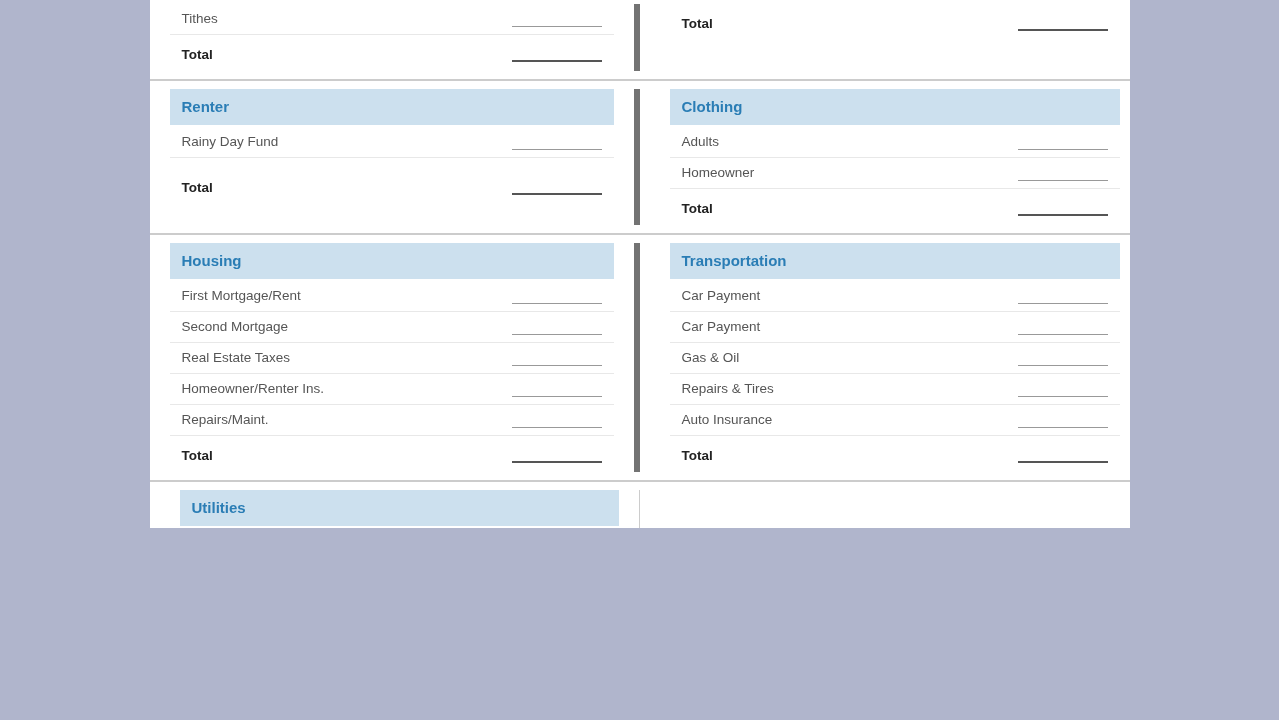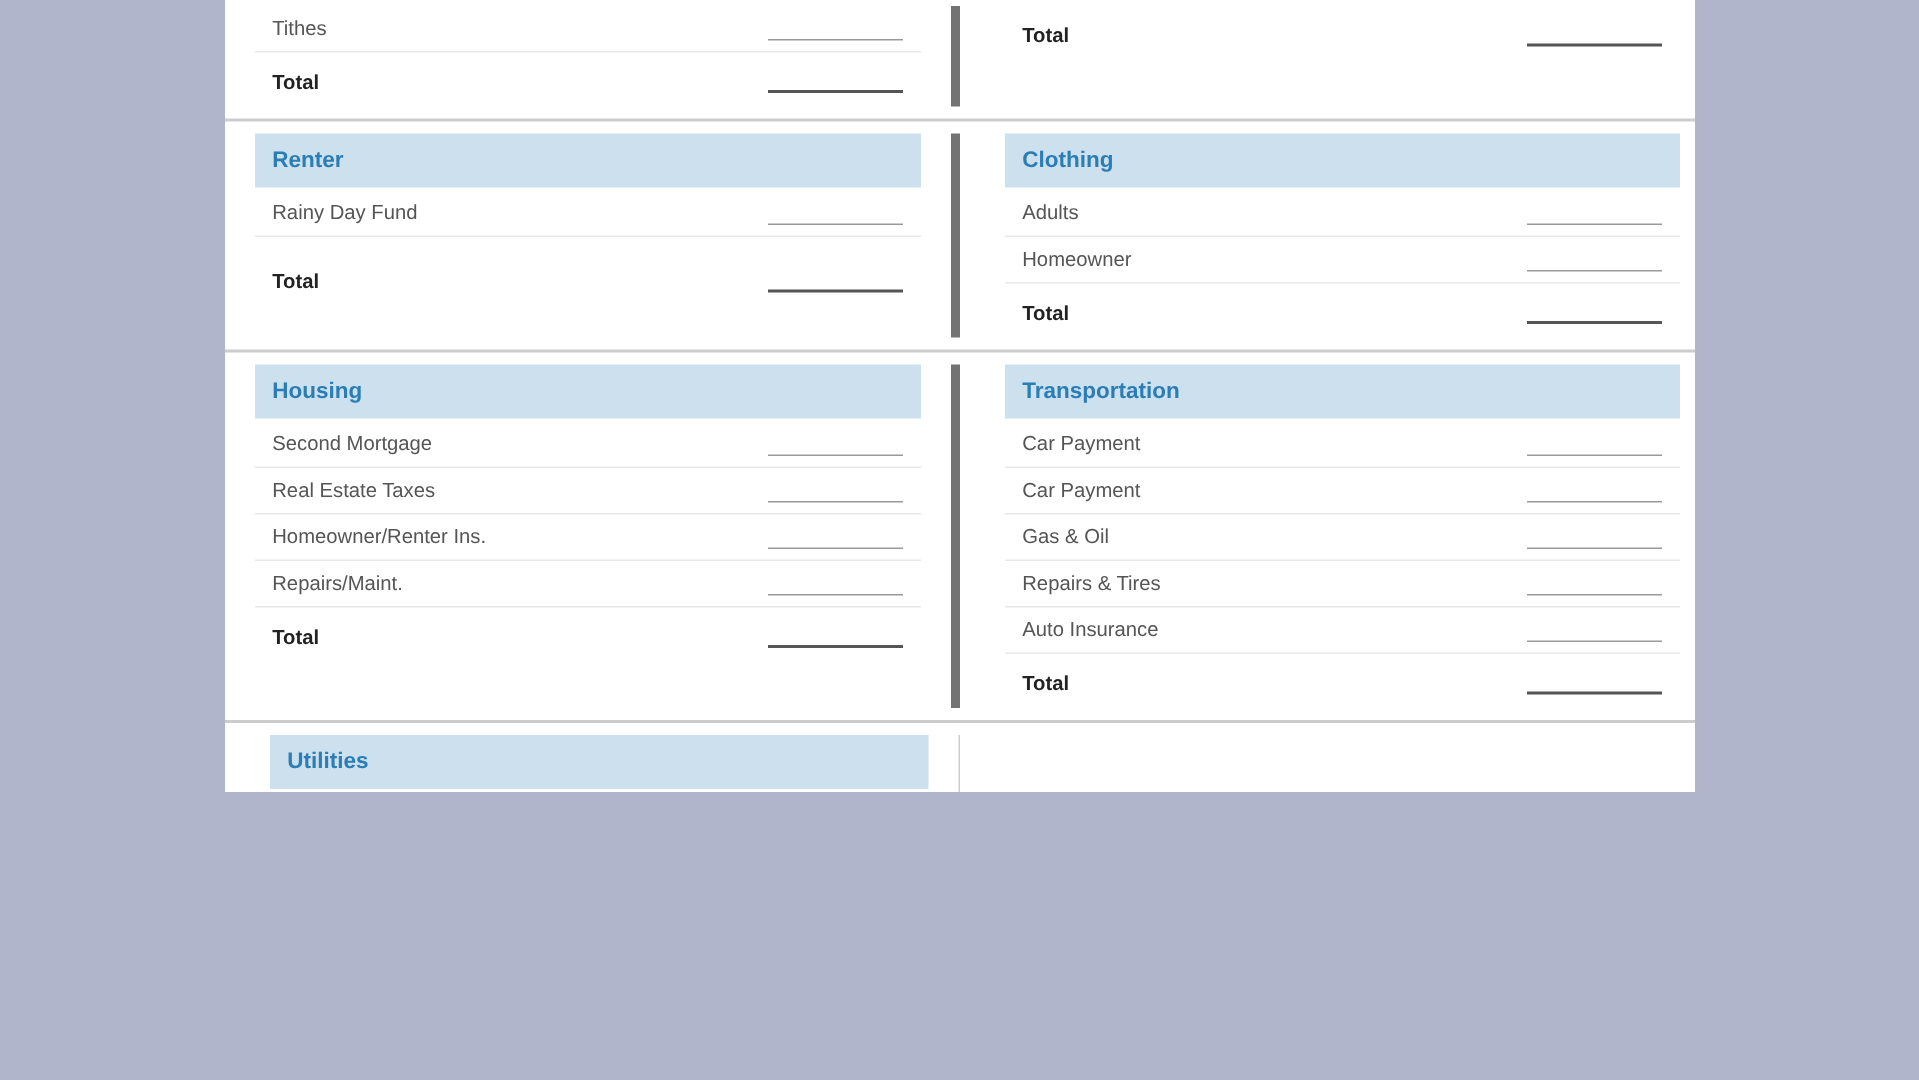--- a/index.html
+++ b/index.html
@@ -178,20 +178,24 @@
       </div>
     </div>
   </div>
 
   <div class="section-pair">
     <div class="section-col">
       <div class="header-bar">
         <span class="header-bar-text">Housing</span>
       </div>
       <div class="item-row">
+        <span class="item-label">First Mortgage/Rent</span>
+        <div class="item-field"></div>
+      </div>
+      <div class="item-row">
         <span class="item-label">Second Mortgage</span>
         <div class="item-field"></div>
       </div>
       <div class="item-row">
         <span class="item-label">Real Estate Taxes</span>
         <div class="item-field"></div>
       </div>
       <div class="item-row">
         <span class="item-label">Homeowner/Renter Ins.</span>
         <div class="item-field"></div>

